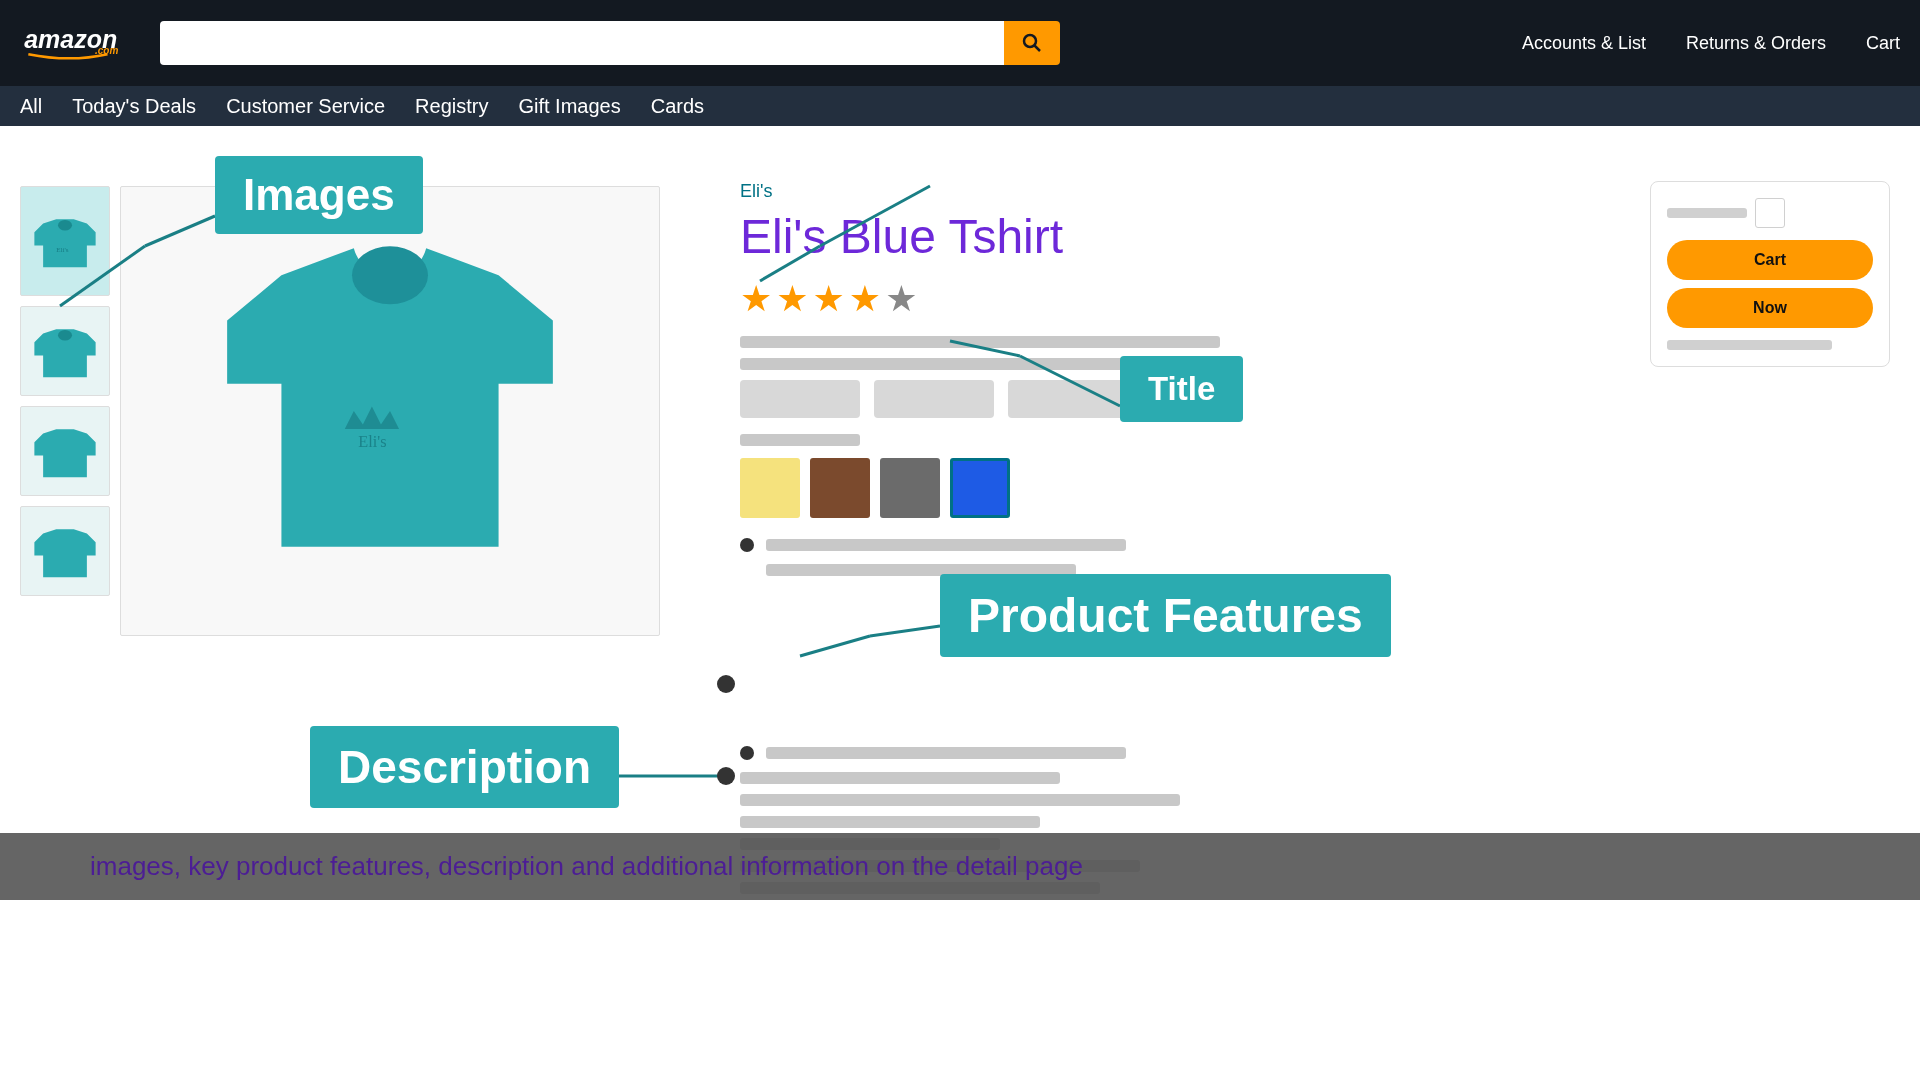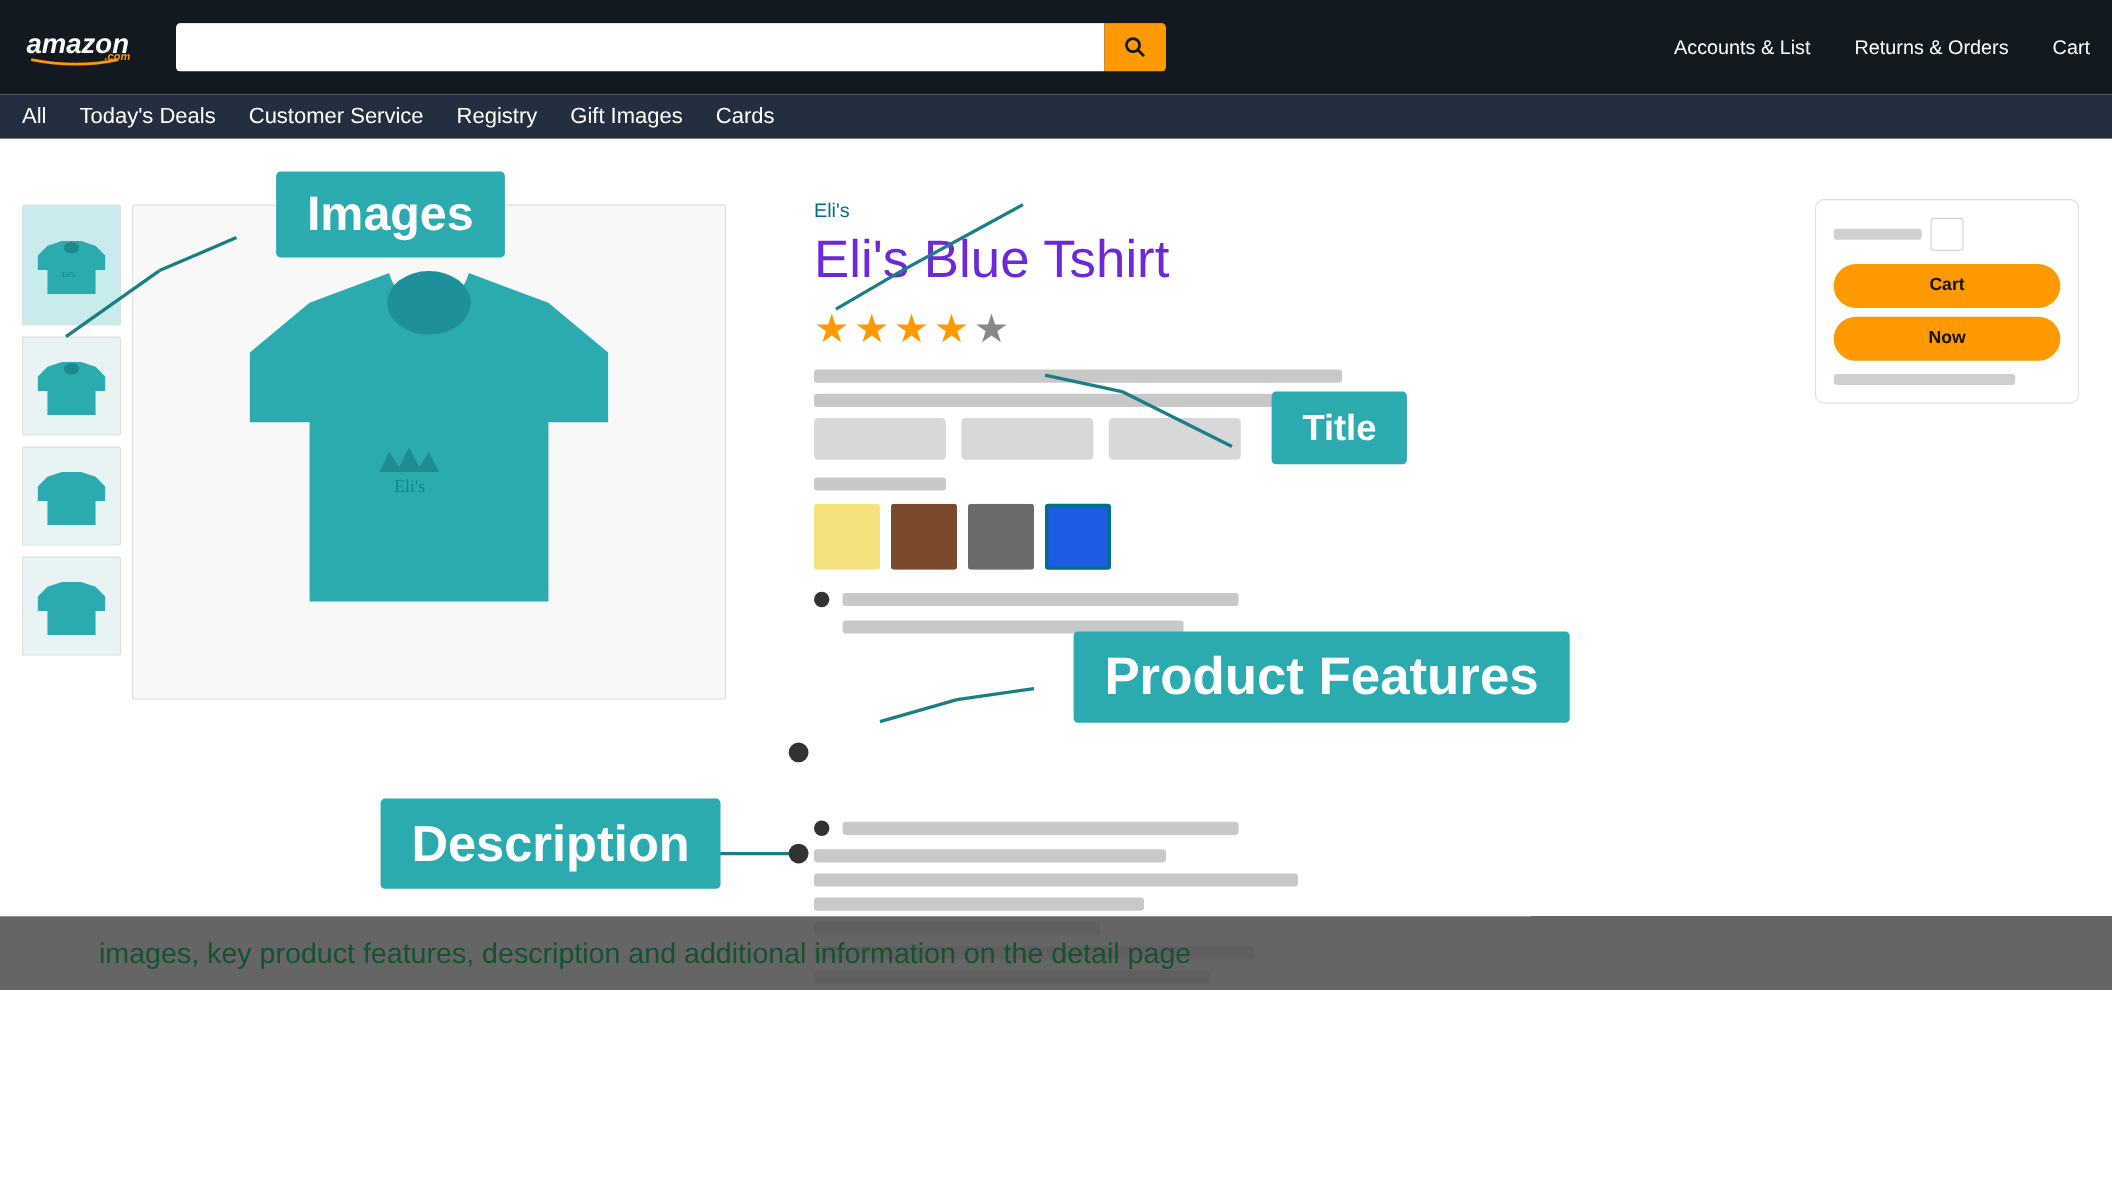--- a/index.html
+++ b/index.html
@@ -235,37 +235,36 @@
       font-weight: bold;
     }
     .cart-bottom-line {
       height: 10px;
       background: #d0d0d0;
       border-radius: 3px;
       margin-top: 12px;
       width: 80%;
     }
     .subtitle-text {
-      color: #14532d;
+      color: #4c1d95;
       font-size: 26px;
       text-align: left;
     }
 
     
     .label-box {
       position: absolute;
       background: #2BABB0;
       color: #fff;
       font-size: 44px;
       font-weight: bold;
       padding: 14px 28px;
       border-radius: 4px;
       white-space: nowrap;
       z-index: 50;
-      margin-left: 36px;
     }
   </style>
 </head>
 <body>
 
 <div class="header">
   <div class="amazon-logo">
     <svg width="100" height="50" viewBox="0 0 120 50">
       <text x="5" y="35" font-family="Arial" font-size="30" font-weight="bold" fill="white">amazon</text>
       <path d="M10 42 Q60 52 105 42" stroke="#FF9900" stroke-width="3" fill="none"></path>

